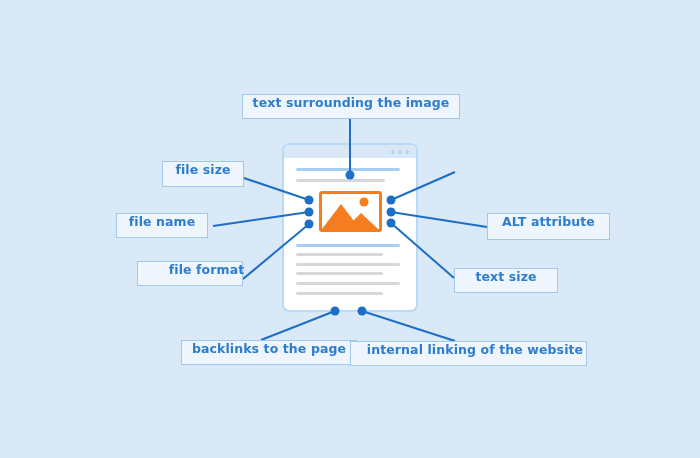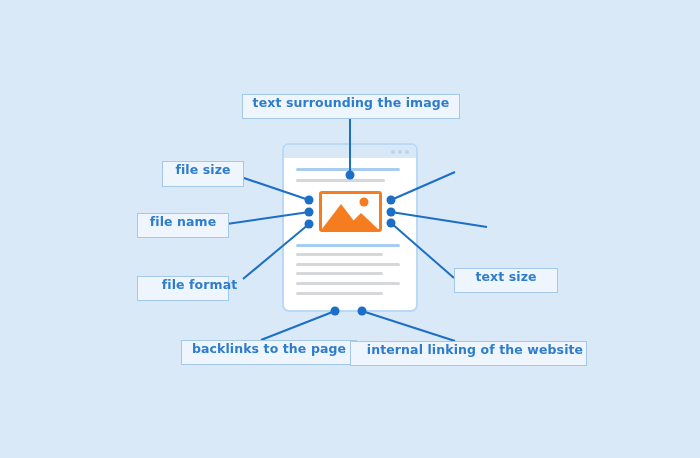--- a/index.html
+++ b/index.html
@@ -33,22 +33,22 @@
     color: #2e7dcd;
     font-size: 12.5px;
     font-weight: 700;
     display: flex;
     justify-content: center;
     white-space: nowrap;
     letter-spacing: 0.1px;
   }
   .lb-text-surrounding { left: 242px; top: 94px;  width: 218px; height: 25px; }
   .lb-file-size        { left: 162px; top: 161px; width: 82px;  height: 26px; }
-  .lb-file-name        { left: 137px; top: 213px; width: 92px;  height: 25px; }
-  .lb-file-format      { left: 137px; top: 276px; width: 92px; height: 25px; padding-left: 33px; }
+  .lb-file-name        { left: 116px; top: 213px; width: 92px;  height: 25px; }
+  .lb-file-format      { left: 137px; top: 261px; width: 106px; height: 25px; padding-left: 33px; }
   .lb-image-url        { left: 455px; top: 160px; width: 95px;  height: 25px; }
   .lb-alt-attribute    { left: 487px; top: 213px; width: 123px; height: 27px; }
   .lb-image-size       { left: 454px; top: 268px; width: 104px; height: 25px; }
   .lb-backlinks        { left: 146px; top: 340px; width: 176px; height: 25px; margin-left: 35px; }
   .lb-internal-linking { left: 350px; top: 341px; width: 237px; height: 25px; padding-left: 13px; }
 
   
   .browser-window {
     position: absolute;
     z-index: 1;
@@ -157,20 +157,23 @@
   </div>
   <div class="label-box lb-file-size">
     <span>file size</span>
   </div>
   <div class="label-box lb-file-name">
     <span>file name</span>
   </div>
   <div class="label-box lb-file-format">
     <span>file format</span>
   </div>
+  <div class="label-box lb-alt-attribute">
+    <span>ALT attribute</span>
+  </div>
   <div class="label-box lb-image-size">
     <span>text size</span>
   </div>
   <div class="label-box lb-backlinks">
     <span>backlinks to the page</span>
   </div>
   <div class="label-box lb-internal-linking">
     <span>internal linking of the website</span>
   </div>
 

